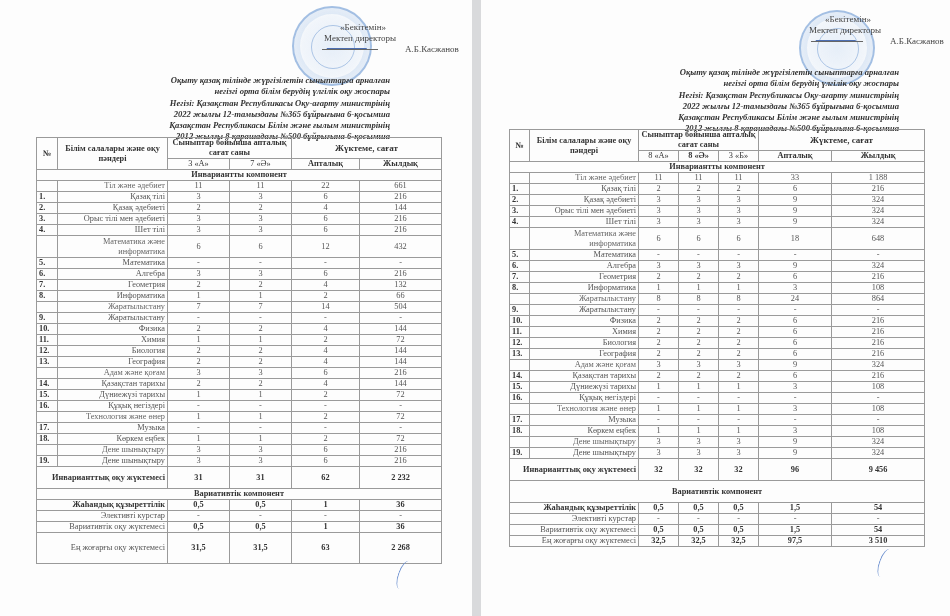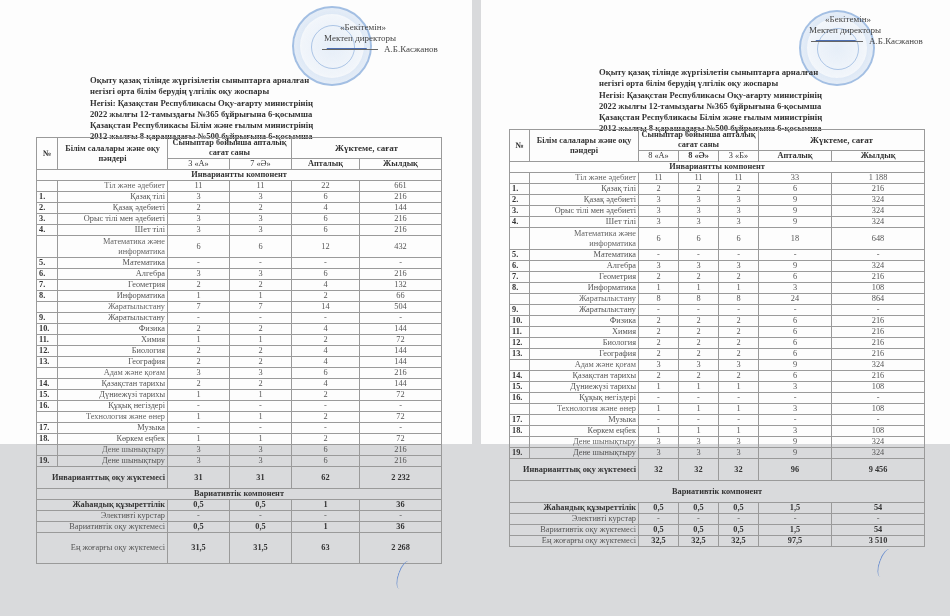--- a/index.html
+++ b/index.html
@@ -4,51 +4,51 @@
 <style>
   html, body { margin: 0; padding: 0; }
   body {
     width: 950px; height: 616px; overflow: hidden;
     background: #d9dadc;
     font-family: "Liberation Serif", serif;
     color: #3a3a3a;
     position: relative;
   }
   .page {
-    position: absolute; top: 0; height: 444px; background: #fdfdfd;
+    position: absolute; top: 0; height: 616px; background: #fdfdfd;
   }
   #page-left { left: 0; width: 472px; }
   #page-right { left: 481px; width: 469px; }
 
   .stamp {
     position: absolute; border-radius: 50%;
     border: 2px solid rgba(90,140,205,0.55);
     box-shadow: inset 0 0 0 6px rgba(120,165,220,0.18);
     background: radial-gradient(circle, rgba(140,180,230,0.20) 0%, rgba(140,180,230,0.10) 55%, rgba(255,255,255,0) 70%);
   }
   .stamp .inner {
     position: absolute; left: 22%; top: 22%; width: 56%; height: 56%;
     border-radius: 50%; border: 1px solid rgba(90,140,205,0.45);
   }
   .approve {
     position: absolute; font-size: 9px; line-height: 11px; color: #444;
   }
   .approve .l1 { padding-left: 22px; }
   .approve .l2 { padding-left: 6px; }
-  .approve .l3 { padding-left: 66px; }
+  .approve .l3 { padding-left: 87px; }
   .sig-scribble {
     position: absolute; width: 40px; height: 14px;
     border-bottom: 1.5px solid #4d6fb3;
     transform: skewX(-25deg);
   }
   .sig-line { position: absolute; border-bottom: 1px solid #666; }
 
   .title-block {
-    position: absolute; text-align: left; font-weight: bold;
-    font-size: 8.6px; line-height: 11.3px; color: #333;
+    position: absolute; text-align: right; font-weight: bold;
+    font-size: 8.6px; line-height: 11.3px; color: #333; font-style: italic;
   }
 
   table.plan {
     position: absolute; border-collapse: collapse;
     font-size: 8.3px; color: #444; table-layout: fixed;
   }
   table.plan td, table.plan th {
     border: 1px solid #9a9a9a; padding: 0 2px; height: 10px; line-height: 10px;
     font-weight: normal;
   }

